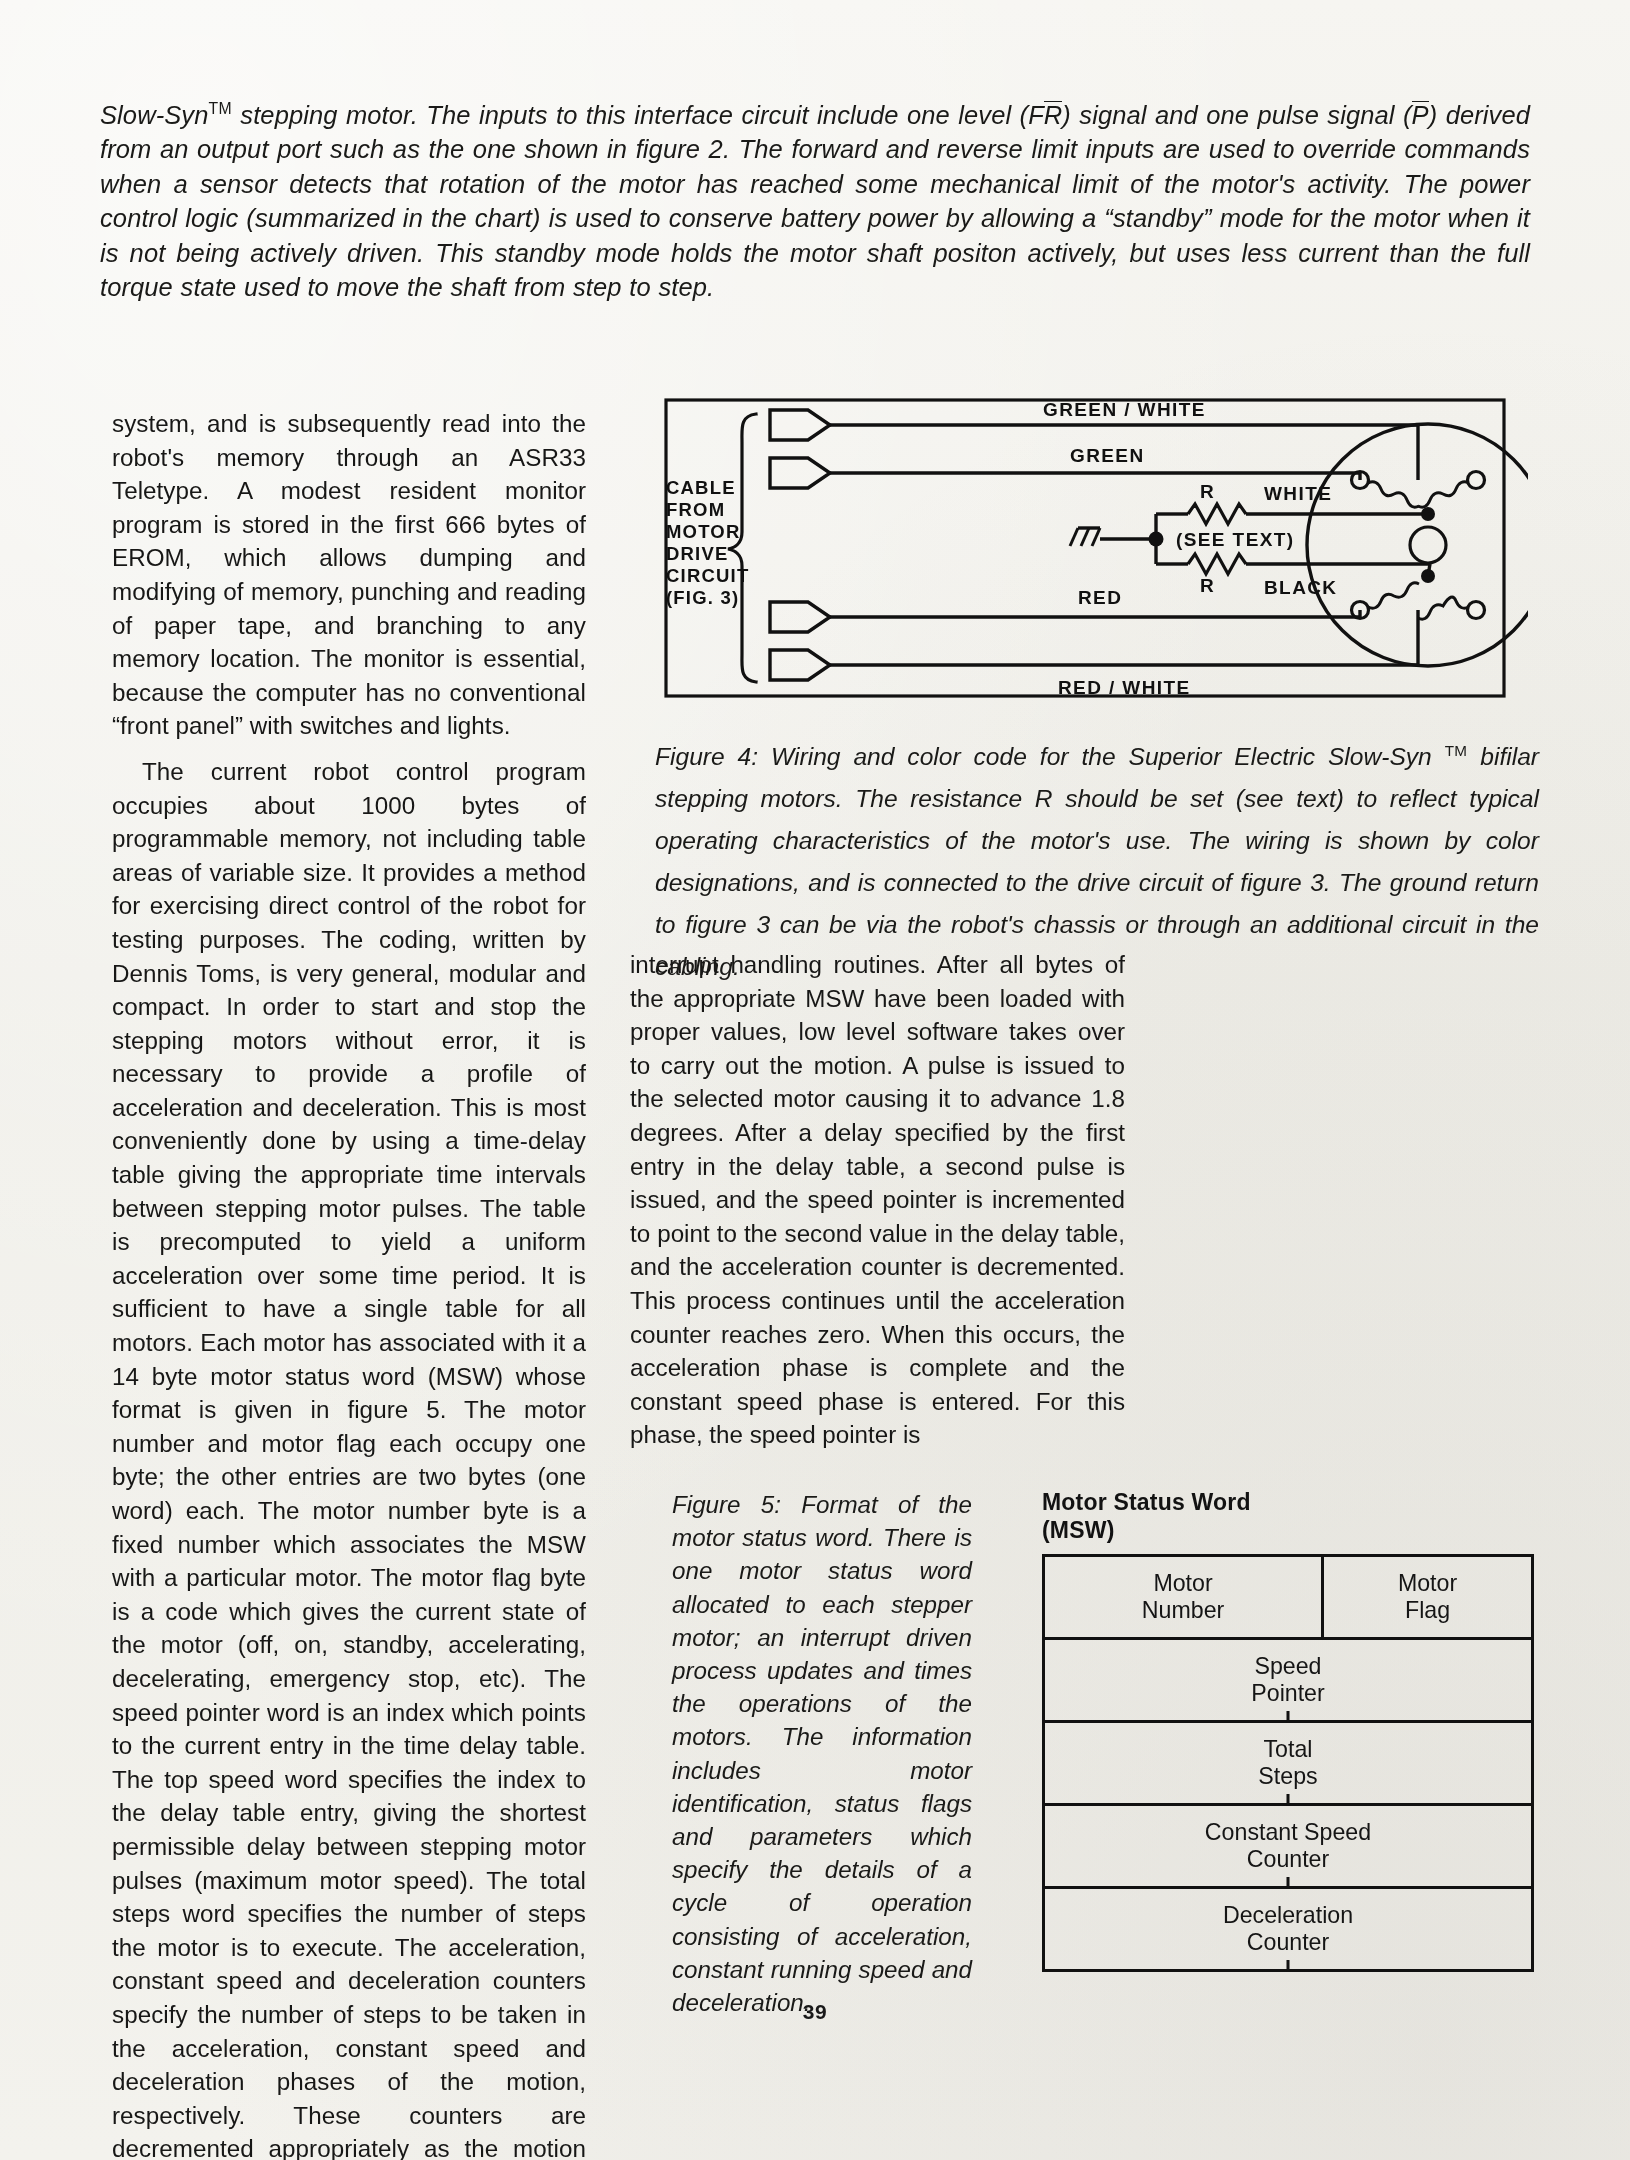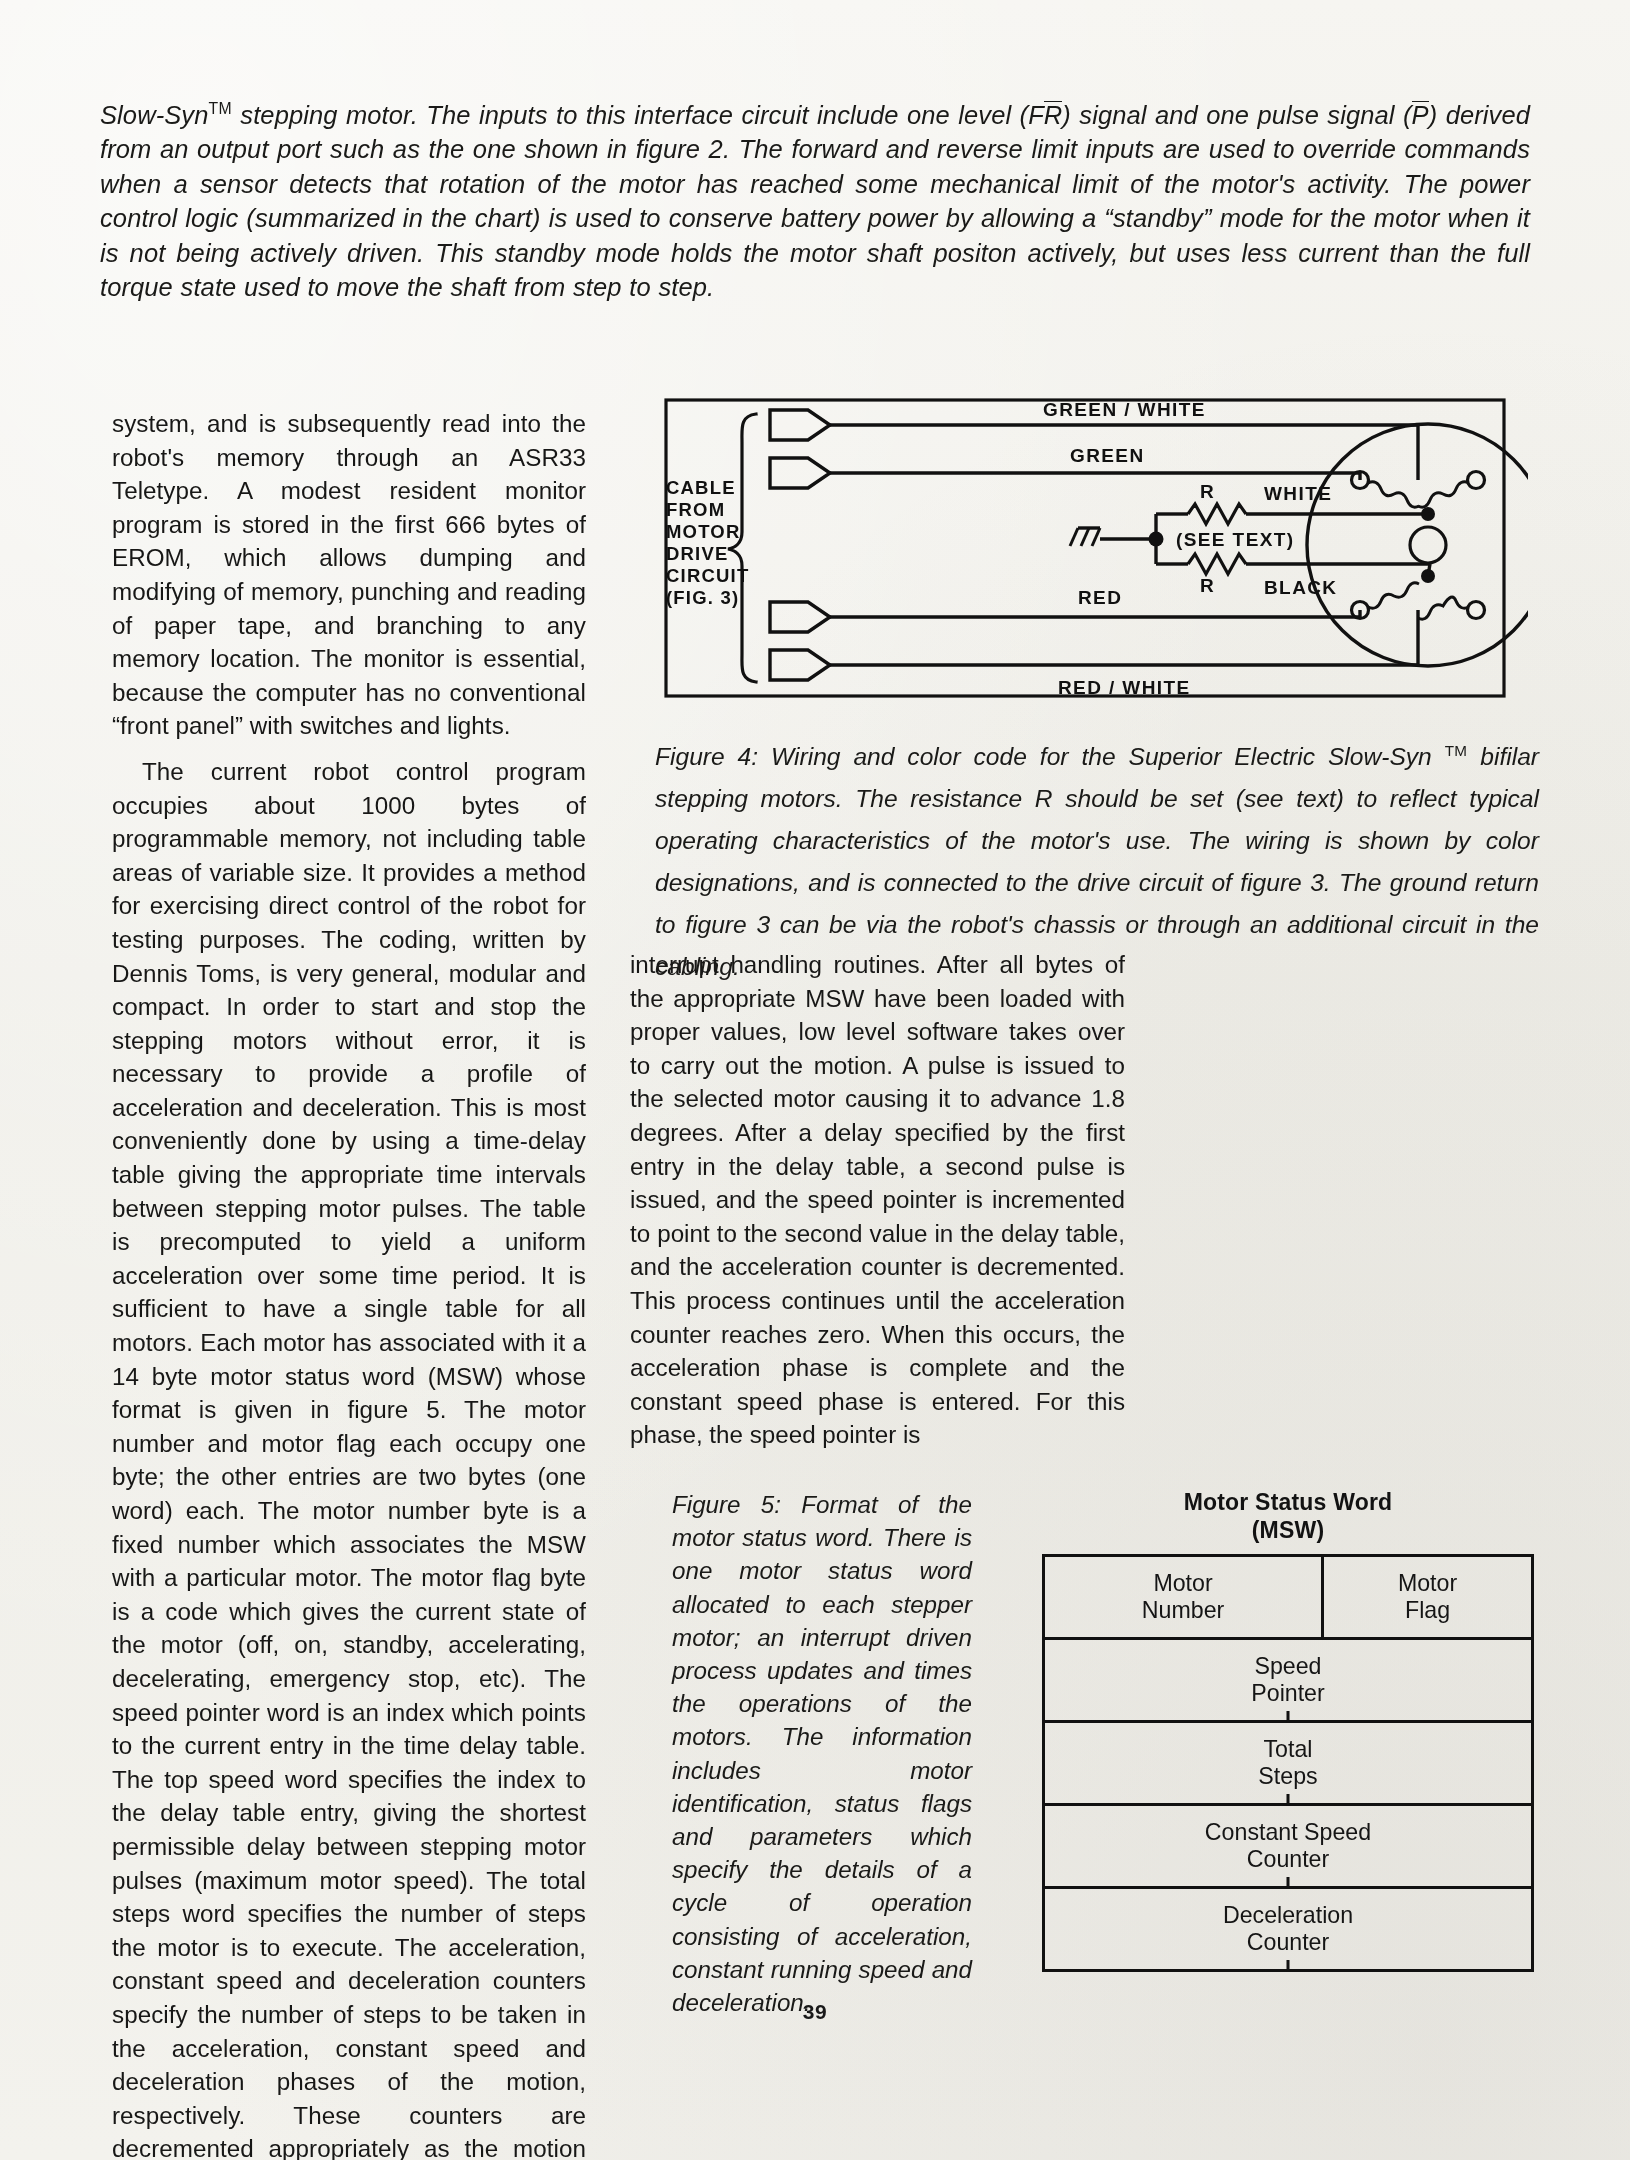--- a/index.html
+++ b/index.html
@@ -122,21 +122,21 @@
   }
 
   
   .msw {
     position: absolute;
     left: 1042px;
     top: 1488px;
     width: 492px;
   }
   .msw-title {
-    text-align: center;
+    text-align: left;
     font-weight: bold;
     font-size: 23px;
     line-height: 28px;
     letter-spacing: 0.2px;
     color: #121212;
     margin-bottom: 10px;
   }
   .msw-title .sub { font-weight: bold; }
   .msw-table {
     border: 3px solid #111;

